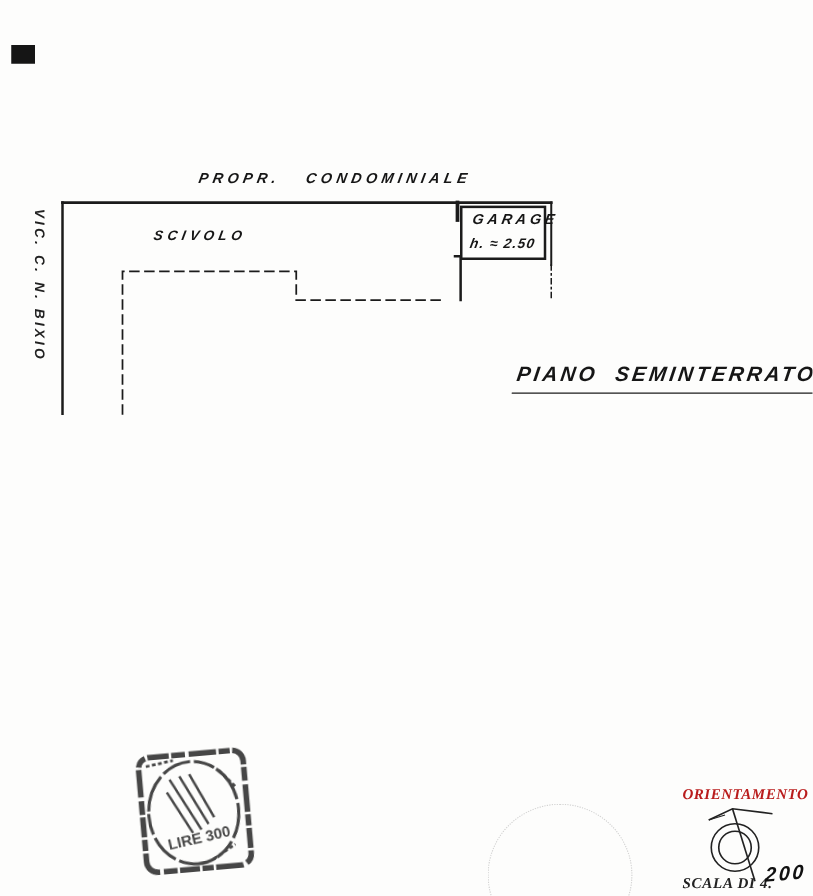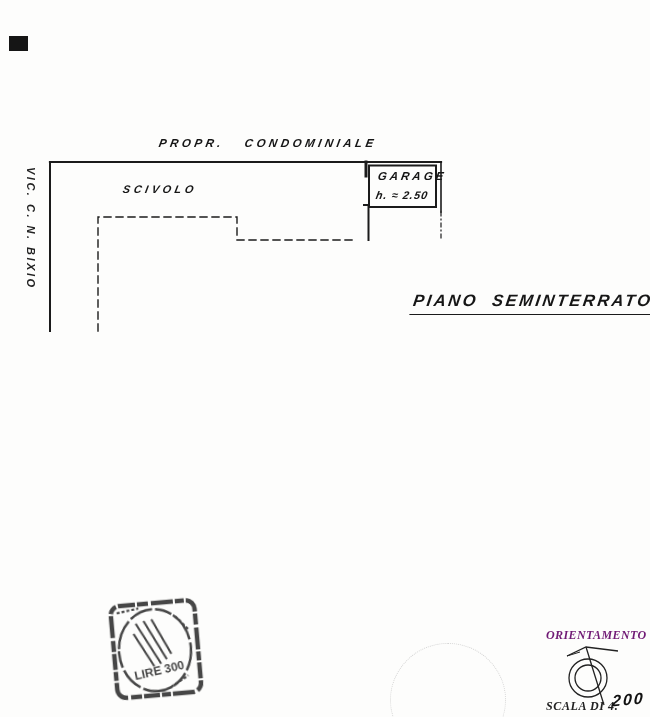--- a/index.html
+++ b/index.html
@@ -76,21 +76,21 @@
     position:absolute;left:390px;top:643px;width:114px;height:112px;
     border:1.4px dotted #c6c6c6;border-radius:50%;
     opacity:.75;
   }
 
   
   .orient-title{
     position:absolute;left:546px;top:628px;
     font-family:"Liberation Serif",serif;
     font-style:italic;font-weight:bold;font-size:12px;
-    letter-spacing:.4px;color:#701a75;white-space:nowrap;
+    letter-spacing:.4px;color:#b91c1c;white-space:nowrap;
   }
   .compass-svg{position:absolute;left:556px;top:640px;}
   .scale-label{
     position:absolute;left:546px;top:699px;
     font-family:"Liberation Serif",serif;
     font-style:italic;font-weight:bold;font-size:12px;
     letter-spacing:.6px;color:#222;white-space:nowrap;
   }
   .scale-value{
     position:absolute;left:612px;top:691px;

